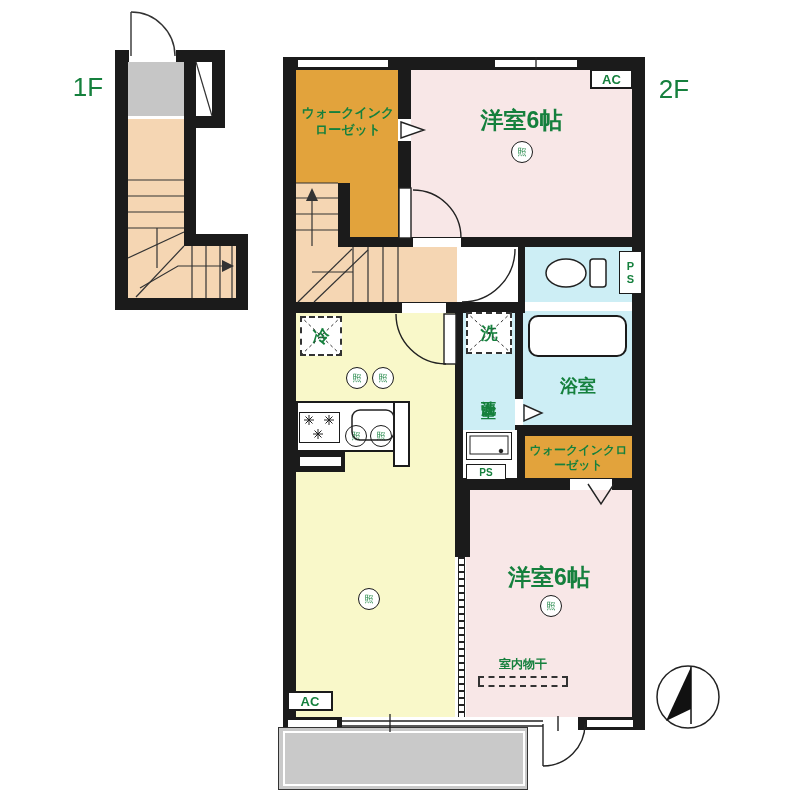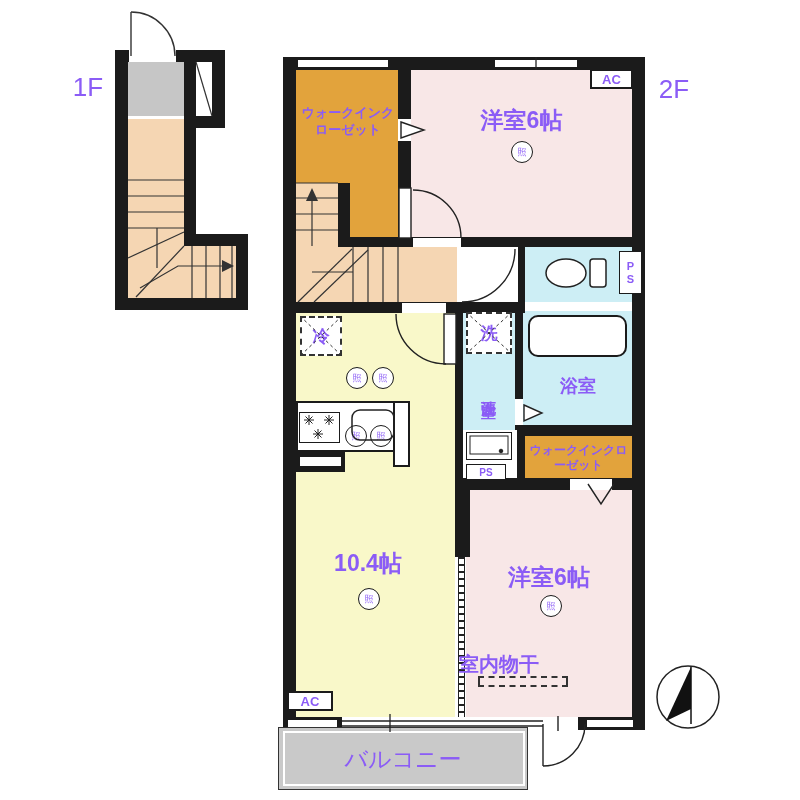--- a/index.html
+++ b/index.html
@@ -1,17 +1,17 @@
 <!DOCTYPE html>
 <html><head>
 <meta charset="utf-8">
 <style>
   html,body{margin:0;padding:0;background:#fff;}
   #plan{position:relative;width:800px;height:800px;background:#fff;
-        font-family:"Liberation Sans","DejaVu Sans",sans-serif;color:#8b5cf6;overflow:hidden;}
+        font-family:"Liberation Sans","DejaVu Sans",sans-serif;color:#15803d;overflow:hidden;}
   .room{position:absolute;}
   .wall{position:absolute;background:#1b1b1b;}
   .gap{position:absolute;background:#fff;}
   .label{position:absolute;display:flex;align-items:center;justify-content:center;
          text-align:center;white-space:pre-line;font-weight:bold;}
   .box{position:absolute;background:#fff;border:2px solid #1b1b1b;display:flex;
        align-items:center;justify-content:center;font-weight:bold;}
   .thinbox{position:absolute;background:#fff;border:1.5px solid #1b1b1b;display:flex;
        align-items:center;justify-content:center;font-weight:bold;}
   .dash{position:absolute;background:#fff;border:2px dashed #333;display:flex;
@@ -89,44 +89,42 @@
   <div class="gap" style="left:570px;top:479px;width:42px;height:11px;"></div>
   <div class="gap" style="left:342px;top:717px;width:201px;height:13px;"></div>
   <div class="gap" style="left:288px;top:720px;width:49px;height:7px;"></div>
   <div class="gap" style="left:543px;top:717px;width:35px;height:13px;"></div>
   <div class="gap" style="left:587px;top:720px;width:46px;height:7px;"></div>
   <div class="gap" style="left:300px;top:457px;width:41px;height:9px;"></div>
 
   <div class="room" style="left:278px;top:727px;width:250px;height:63px;background:#c9c9c9;border:1px solid #333;box-sizing:border-box;">
     <div class="balcony-inner" style="left:4px;top:3px;width:238px;height:51px;"></div>
   </div>
-  <div class="label" style="left:278px;top:729px;width:250px;height:60px;font-size:23px;font-weight:normal;">バルコニー</div>
 
   <div class="box" style="left:590px;top:69px;width:43px;height:20px;font-size:13px;box-sizing:border-box;">AC</div>
   <div class="thinbox vtext" style="left:619px;top:251px;width:23px;height:43px;font-size:11px;box-sizing:border-box;">PS</div>
   <div class="dash" style="left:466px;top:312px;width:46px;height:42px;font-size:17px;box-sizing:border-box;">洗</div>
   <div class="bath-tub" style="left:528px;top:315px;width:99px;height:42px;box-sizing:border-box;"></div>
   <div class="thinbox" style="left:466px;top:432px;width:46px;height:28px;box-sizing:border-box;"></div>
   <div class="thinbox" style="left:466px;top:464px;width:40px;height:16px;font-size:10px;box-sizing:border-box;">PS</div>
   <div class="dash" style="left:300px;top:316px;width:42px;height:40px;font-size:17px;box-sizing:border-box;">冷</div>
   <div class="box" style="left:296px;top:401px;width:109px;height:51px;box-sizing:border-box;"></div>
   <div class="box" style="left:393px;top:401px;width:17px;height:66px;box-sizing:border-box;"></div>
   <div class="thinbox" style="left:299px;top:412px;width:41px;height:31px;box-sizing:border-box;"></div>
   <div class="box" style="left:287px;top:691px;width:46px;height:20px;font-size:13px;box-sizing:border-box;">AC</div>
   <div class="dash" style="left:478px;top:676px;width:90px;height:11px;background:transparent;box-sizing:border-box;"></div>
 
   <div class="label" style="left:650px;top:74px;width:48px;height:30px;font-size:26px;font-weight:normal;">2F</div>
   <div class="label" style="left:298px;top:92px;width:100px;height:60px;font-size:13px;line-height:1.3;">ウォークインクローゼット</div>
   <div class="label" style="left:411px;top:104px;width:221px;height:32px;font-size:23px;">洋室6帖</div>
   <div class="label vtext" style="left:475px;top:348px;width:26px;height:84px;font-size:15px;">洗面室</div>
   <div class="label" style="left:554px;top:374px;width:48px;height:24px;font-size:18px;">浴室</div>
   <div class="label" style="left:527px;top:439px;width:103px;height:38px;font-size:12px;line-height:1.25;">ウォークインクローゼット</div>
-  <div class="label" style="left:306px;top:549px;width:124px;height:28px;font-size:23px;">10.4帖</div>
   <div class="label" style="left:466px;top:561px;width:166px;height:32px;font-size:23px;">洋室6帖</div>
-  <div class="label" style="left:444px;top:653px;width:110px;height:22px;font-size:20px;">室内物干</div>
+  <div class="label" style="left:468px;top:653px;width:110px;height:22px;font-size:12px;">室内物干</div>
 
   <div class="light" style="left:511px;top:141px;">照</div>
   <div class="light" style="left:346px;top:367px;">照</div>
   <div class="light" style="left:372px;top:367px;">照</div>
   <div class="light" style="left:345px;top:425px;">照</div>
   <div class="light" style="left:370px;top:425px;">照</div>
   <div class="light" style="left:358px;top:588px;">照</div>
   <div class="light" style="left:540px;top:595px;">照</div>
 
   <svg class="ov" width="800" height="800" viewBox="0 0 800 800">

